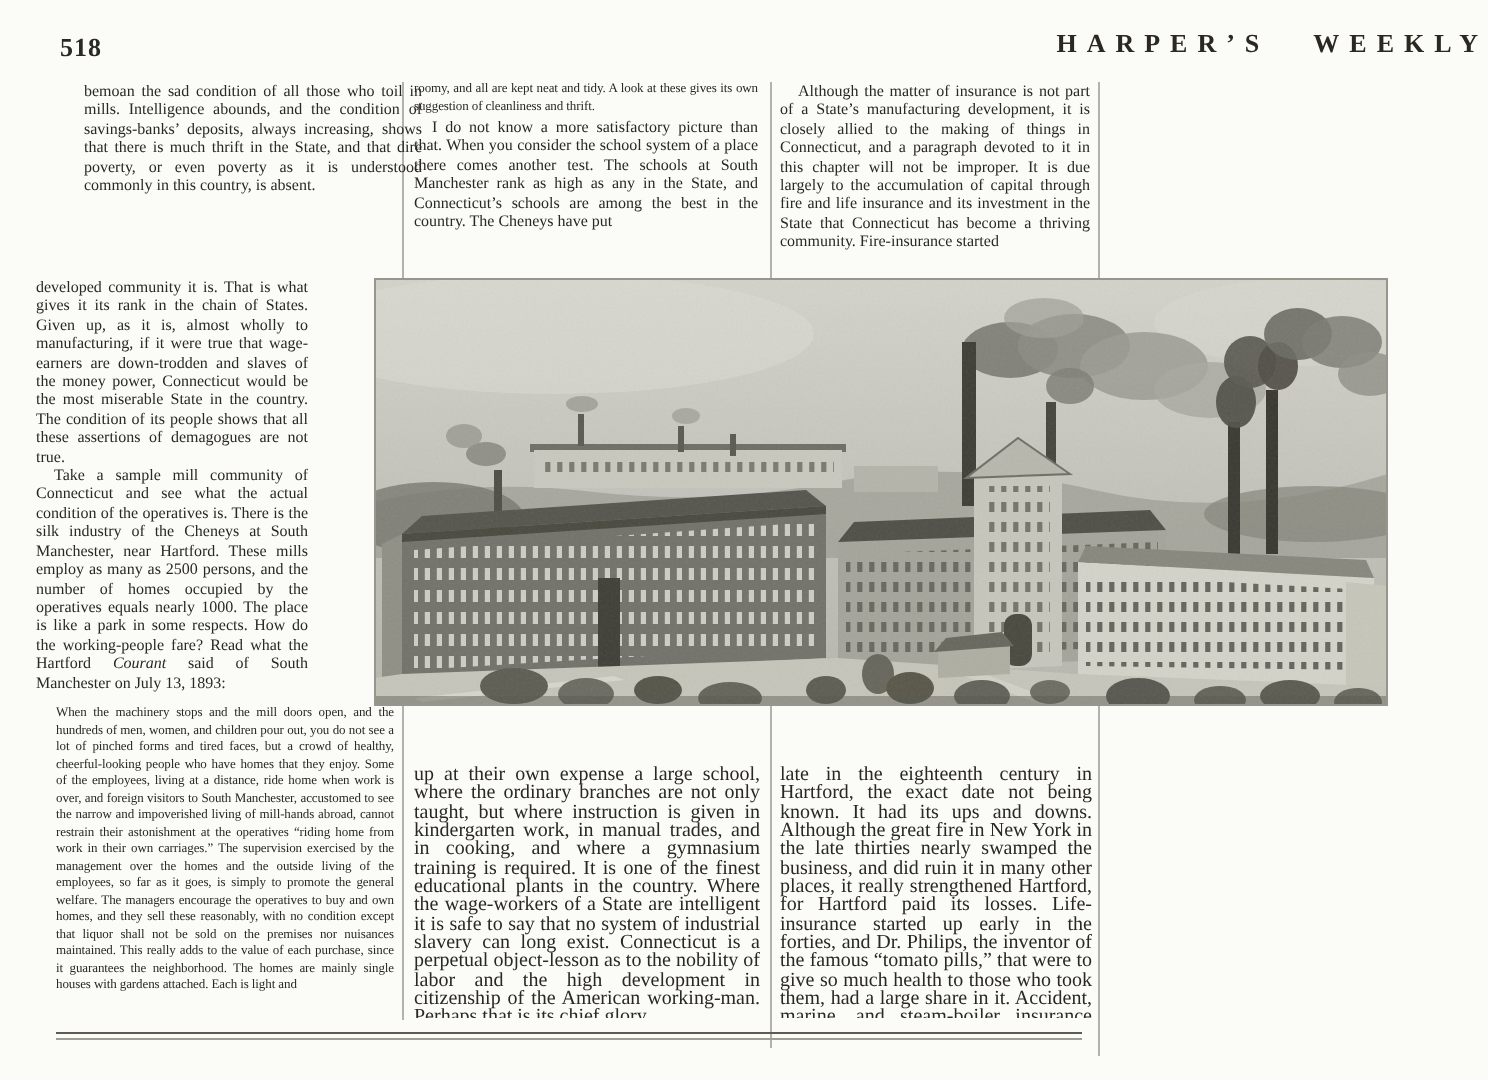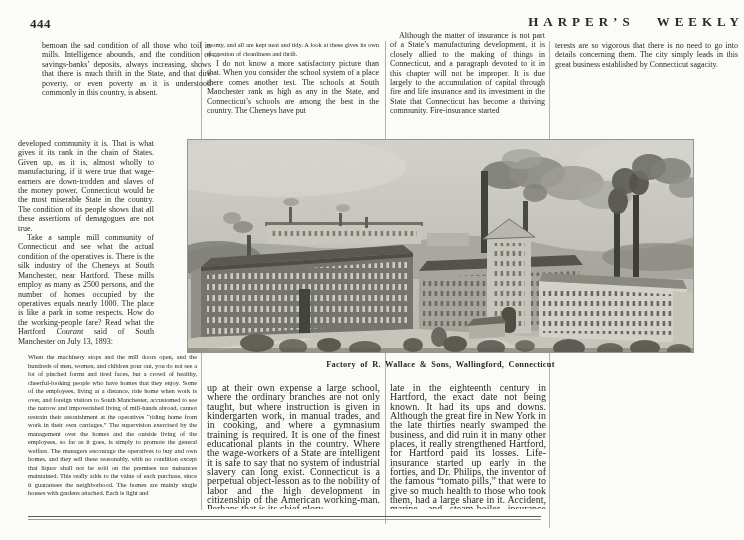--- a/index.html
+++ b/index.html
@@ -17,21 +17,21 @@
   .photo svg{display:block;}
   .caption{position:absolute;left:187px;top:360px;width:507px;text-align:center;font-size:8.3px;font-weight:700;letter-spacing:.3px;word-spacing:2px;}
   .bcol{font-size:10px;line-height:9.35px;}
   .clip{overflow:hidden;}
 </style>
 </head>
 <body>
 
 <div class="page">
 
-  <div class="pagenum">444</div>
+  <div class="pagenum">518</div>
   <div class="masthead">HARPER’S  WEEKLY</div>
 
   <div class="vrule" style="left:201px;top:41px;height:469px;"></div>
   <div class="vrule" style="left:385px;top:41px;height:483px;"></div>
   <div class="vrule" style="left:549px;top:41px;height:487px;"></div>
 
   <div class="col" style="left:28px;top:41px;width:169px;margin-left:14px;">
     <p>bemoan the sad condition of all those who toil in mills.  Intelligence abounds, and the condition of savings-banks’ deposits, always increasing, shows that there is much thrift in the State, and that dire poverty, or even poverty as it is understood commonly in this country, is absent.</p>
   </div>
 
@@ -42,27 +42,24 @@
 
   <div class="col small clip" style="left:28px;top:353px;width:169px;height:158px;">
     <p>When the machinery stops and the mill doors open, and the hundreds of men, women, and children pour out, you do not see a lot of pinched forms and tired faces, but a crowd of healthy, cheerful-looking people who have homes that they enjoy.  Some of the employees, living at a distance, ride home when work is over, and foreign visitors to South Manchester, accustomed to see the narrow and impoverished living of mill-hands abroad, cannot restrain their astonishment at the operatives “riding home from work in their own carriages.”  The supervision exercised by the management over the homes and the outside living of the employees, so far as it goes, is simply to promote the general welfare.  The managers encourage the operatives to buy and own homes, and they sell these reasonably, with no condition except that liquor shall not be sold on the premises nor nuisances maintained.  This really adds to the value of each purchase, since it guarantees the neighborhood.  The homes are mainly single houses with gardens attached.  Each is light and</p>
   </div>
 
   <div class="col" style="left:207px;top:41px;width:172px;">
     <p class="small">roomy, and all are kept neat and tidy.  A look at these gives its own suggestion of cleanliness and thrift.</p>
     <p class="indent" style="margin-top:1px;">I do not know a more satisfactory picture than that.  When you consider the school system of a place there comes another test.  The schools at South Manchester rank as high as any in the State, and Connecticut’s schools are among the best in the country.  The Cheneys have put</p>
   </div>
 
-  <div class="col" style="left:390px;top:31px;width:155px;">
+  <div class="col" style="left:390px;top:41px;width:155px;">
     <p class="indent">Although the matter of insurance is not part of a State’s manufacturing development, it is closely allied to the making of things in Connecticut, and a paragraph devoted to it in this chapter will not be improper.  It is due largely to the accumulation of capital through fire and life insurance and its investment in the State that Connecticut has become a thriving community.  Fire-insurance started</p>
   </div>
 
-  <div class="col" style="left:555px;top:41px;width:183px;">
-    <p>terests are so vigorous that there is no need to go into details concerning them. The city simply leads in this great business established by Connecticut sagacity.</p>
-  </div>
 
   <div class="photo">
     <svg width="507" height="214" viewBox="0 0 507 214" xmlns="http://www.w3.org/2000/svg">
       <defs>
         <linearGradient id="sky" x1="0" y1="0" x2="0" y2="1">
           <stop offset="0" stop-color="#d3d3cb"></stop>
           <stop offset="0.6" stop-color="#c0c0b8"></stop>
           <stop offset="1" stop-color="#b6b6ae"></stop>
         </linearGradient>
         <pattern id="pwL" width="6" height="11" patternUnits="userSpaceOnUse">
@@ -161,21 +158,20 @@
       <ellipse cx="423" cy="211" rx="13" ry="7" fill="#64645a"></ellipse>
       <ellipse cx="458" cy="209" rx="15" ry="8" fill="#5b5b51"></ellipse>
       <ellipse cx="492" cy="212" rx="12" ry="7" fill="#67675d"></ellipse>
       <rect x="0" y="209" width="507" height="5" fill="#57574d" opacity="0.45"></rect>
 
       <rect x="0" y="0" width="507" height="214" filter="url(#grain)" fill="#808078" opacity="0.16"></rect>
       <rect x="0.5" y="0.5" width="506" height="213" fill="none" stroke="#98968c" stroke-width="1"></rect>
     </svg>
   </div>
 
-  <div class="caption">Factory of  R. Wallace  &amp;  Sons,  Wallingford,  Connecticut</div>
 
   <div class="col bcol clip" style="left:207px;top:383px;width:173px;height:126px;">
     <p>up at their own expense a large school, where the ordinary branches are not only taught, but where instruction is given in kindergarten work, in manual trades, and in cooking, and where a gymnasium training is required.  It is one of the finest educational plants in the country.  Where the wage-workers of a State are intelligent it is safe to say that no system of industrial slavery can long exist.  Connecticut is a perpetual object-lesson as to the nobility of labor and the high development in citizenship of the American working-man.  Perhaps that is its chief glory.</p>
   </div>
   <div class="col bcol clip" style="left:390px;top:383px;width:156px;height:126px;">
     <p>late in the eighteenth century in Hartford, the exact date not being known. It had its ups and downs.  Although the great fire in New York in the late thirties nearly swamped the business, and did ruin it in many other places, it really strengthened Hartford, for Hartford paid its losses.  Life-insurance started up early in the forties, and Dr. Philips, the inventor of the famous “tomato pills,” that were to give so much health to those who took them, had a large share in it.  Accident, marine, and steam-boiler insurance also began in Hartford.  To-day all these in-</p>
   </div>
 
   <div class="hrule" style="left:28px;top:516px;width:513px;"></div>
 

